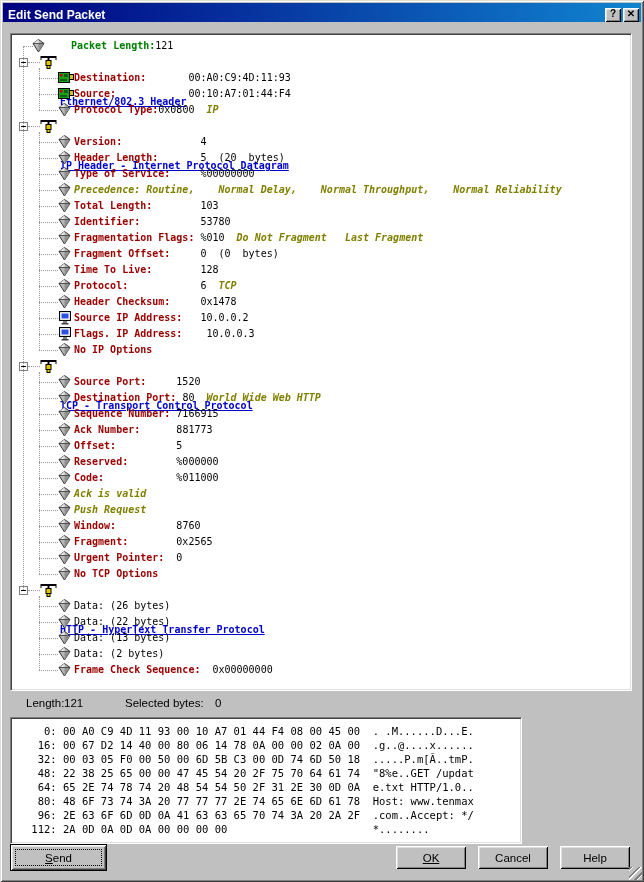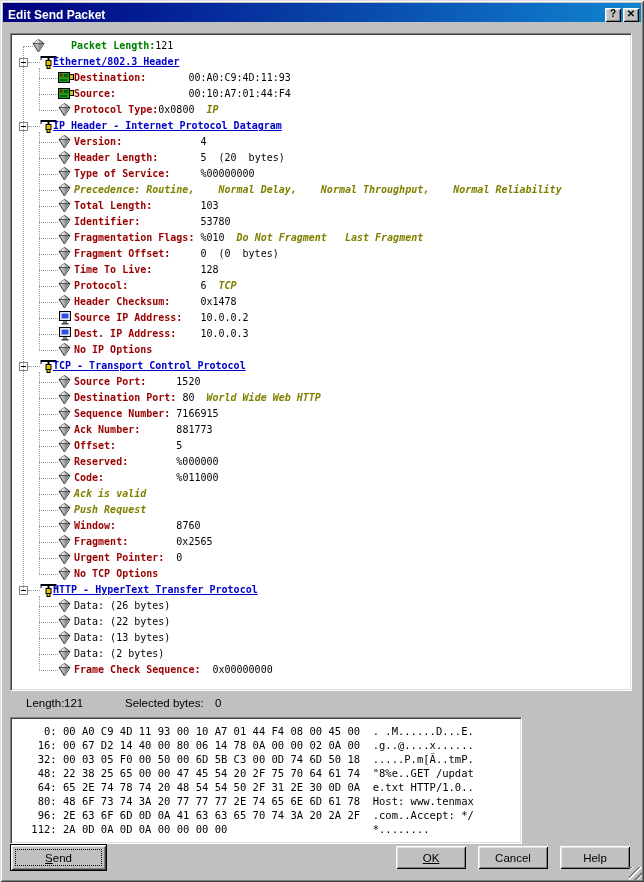--- a/index.html
+++ b/index.html
@@ -44,21 +44,21 @@
 
   
   #tree-content {
     position:relative; width:100%; height:100%; padding-top:4px;
     font-family:"DejaVu Sans Mono", monospace; font-size:10px; overflow:hidden;
   }
   .trow { position:relative; height:16px; white-space:pre; }
   .trow .tx { position:absolute; top:0; line-height:16px; }
   .trow .ticon { position:absolute; top:1px; }
   .trow.root   .ticon { left:21px; } .trow.root   .tx { left:36px; }
-  .trow.header .ticon { left:29px; } .trow.header .tx { left:42px; }
+  .trow.header .ticon { left:29px; } .trow.header .tx { left:49px;margin-top:40px; }
   .trow.child  .ticon { left:47px; } .trow.child  .tx { left:63px; }
   .ebox { position:absolute; left:8px; top:4px; line-height:0; }
   .stub { position:absolute; top:8px; height:0; border-top:1px dotted #999999; }
   .trow.root   .stub { left:12px; width:10px; }
   .trow.header .stub { left:17px; width:12px; }
   .trow.child  .stub { left:28px; width:19px; }
   .vline { position:absolute; width:0; border-left:1px dotted #999999; }
 
   .sg { color:var(--length-green,#008000); font-weight:bold;margin-left:24px; }
   .sl { color:var(--label-red,#990000);   font-weight:bold; }
@@ -241,21 +241,21 @@
               <rect x="1.5" y="0.5" width="11" height="9" fill="#c8c8c8" stroke="#000"></rect>
               <rect x="3" y="2" width="8" height="6" fill="#2e4fe0" stroke="#fff" stroke-width="1"></rect>
               <rect x="5" y="10" width="4" height="2" fill="#808080"></rect>
               <rect x="3.5" y="12" width="7" height="1.5" fill="#404040"></rect>
             </svg></span><span class="tx"><span class="sl">Source IP Address:</span><span class="sv">   10.0.0.2</span></span></div>
         <div class="trow child"><span class="stub"></span><span class="ticon"><svg width="14" height="14" viewBox="0 0 14 14">
               <rect x="1.5" y="0.5" width="11" height="9" fill="#c8c8c8" stroke="#000"></rect>
               <rect x="3" y="2" width="8" height="6" fill="#2e4fe0" stroke="#fff" stroke-width="1"></rect>
               <rect x="5" y="10" width="4" height="2" fill="#808080"></rect>
               <rect x="3.5" y="12" width="7" height="1.5" fill="#404040"></rect>
-            </svg></span><span class="tx"><span class="sl">Dest. IP Address:</span><span class="sv">    10.0.0.3</span></span></div>
+            </svg></span><span class="tx"><span class="sl">Flags. IP Address:</span><span class="sv">    10.0.0.3</span></span></div>
         <div class="trow child"><span class="stub"></span><span class="ticon"><svg width="13" height="14" viewBox="0 0 13 14">
               <polygon points="6.5,0.5 12,4.5 6.5,13 1,4.5" fill="#b8b8b8" stroke="#303030"></polygon>
               <polygon points="6.5,0.5 1,4.5 6.5,4.5" fill="#e6e6e6"></polygon>
               <polygon points="6.5,4.5 12,4.5 6.5,13" fill="#8f8f8f"></polygon>
               <line x1="1" y1="4.5" x2="12" y2="4.5" stroke="#505050"></line>
             </svg></span><span class="tx"><span class="sl">No IP Options</span></span></div>
         <div class="trow header"><span class="stub"></span><span class="ebox"><svg width="9" height="9">
               <rect x="0.5" y="0.5" width="8" height="8" fill="#fff" stroke="#808080"></rect>
               <line x1="2" y1="4.5" x2="7" y2="4.5" stroke="#000"></line>
             </svg></span><span class="ticon"><svg width="17" height="15" viewBox="0 0 17 15">

